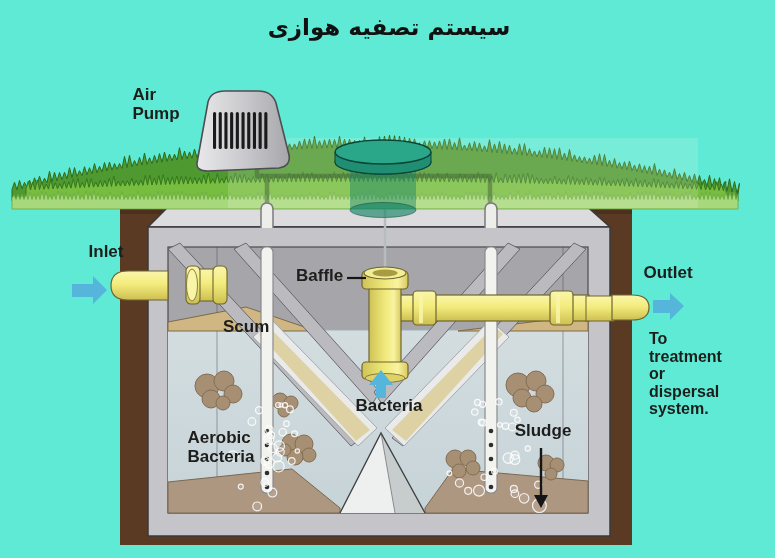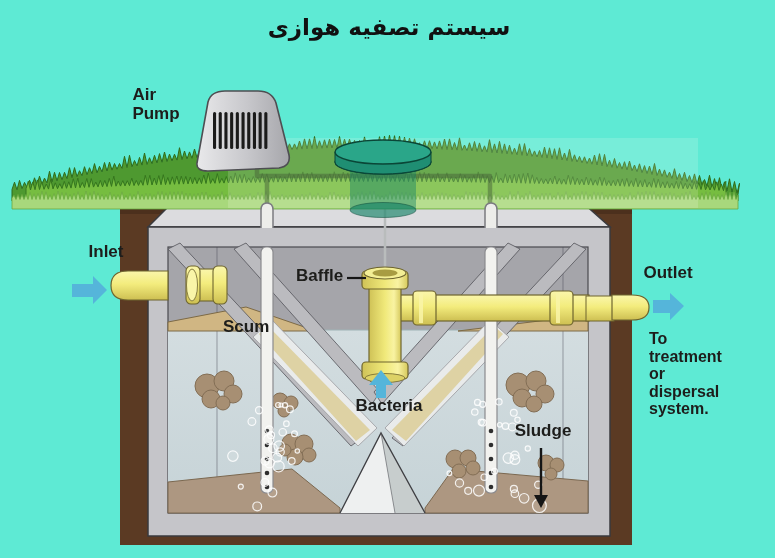--- a/index.html
+++ b/index.html
@@ -258,18 +258,20 @@
 </svg>
 
 <div id="title" dir="rtl">سیستم تصفیه هوازی</div>
 <div class="lbl ctr" style="left:156px;top:86px;">Air
 Pump</div>
 <div class="lbl ctr" style="left:86px;top:243px;margin-left:20px;">Inlet</div>
 <div class="lbl ctr" style="left:668px;top:264px;">Outlet</div>
 <div class="lbl" style="left:296px;top:267px;">Baffle</div>
 <div class="lbl" style="left:223px;top:306px;margin-top:12px;">Scum</div>
 <div class="lbl ctr" style="left:389px;top:397px;">Bacteria</div>
+<div class="lbl ctr" style="left:221px;top:429px;">Aerobic
+Bacteria</div>
 <div class="lbl ctr" style="left:543px;top:422px;">Sludge</div>
 <div class="lbl ctr small" style="left:691px;top:330px;">To treatment
 or dispersal
 system.</div>
 
 </div>
 
 </body></html>

